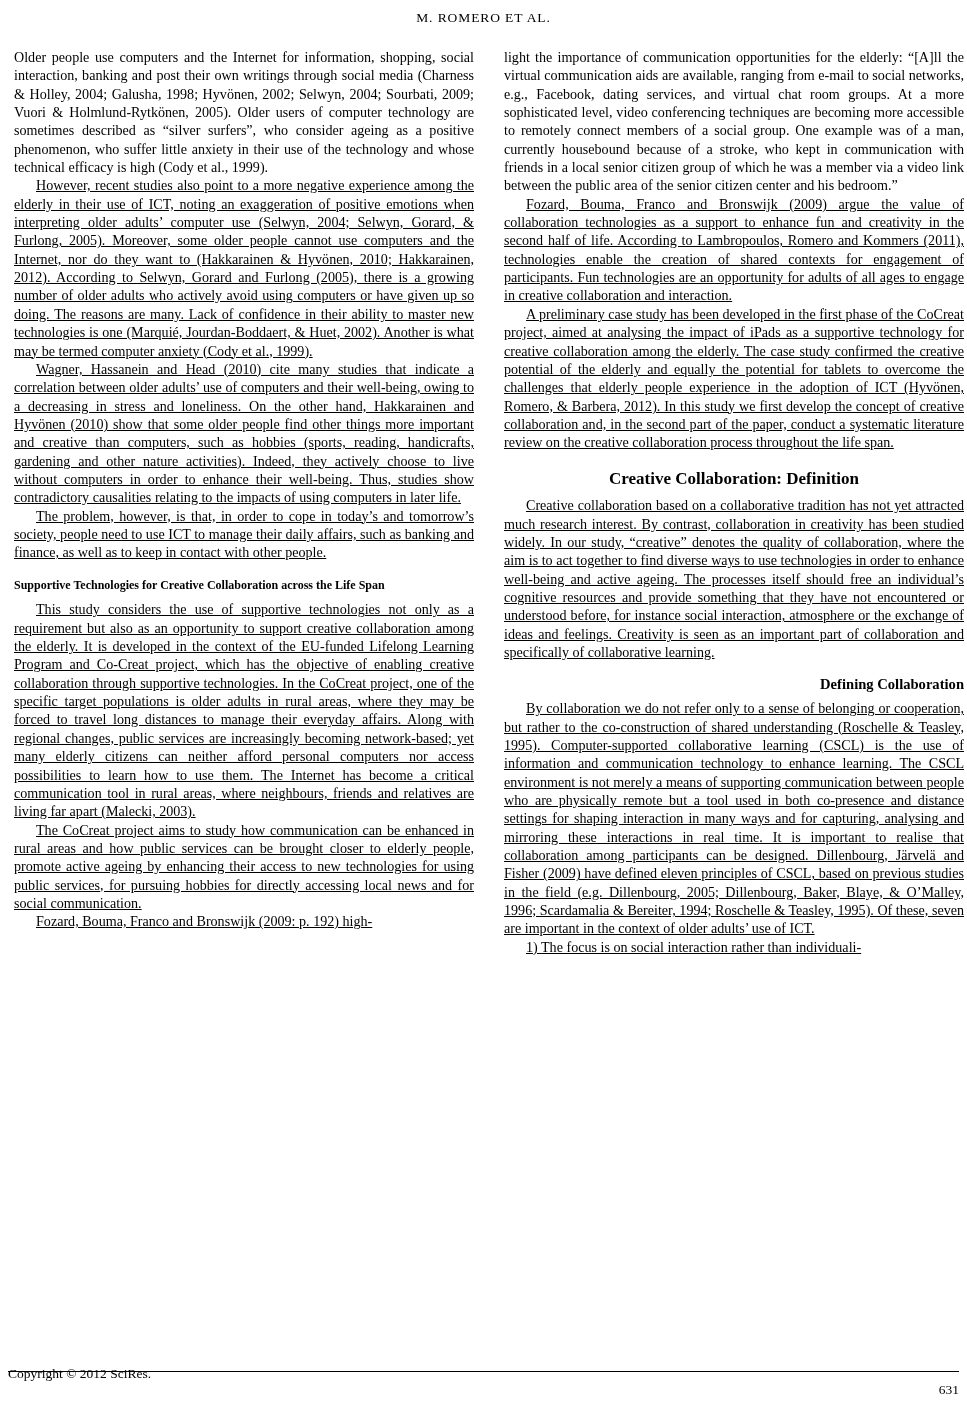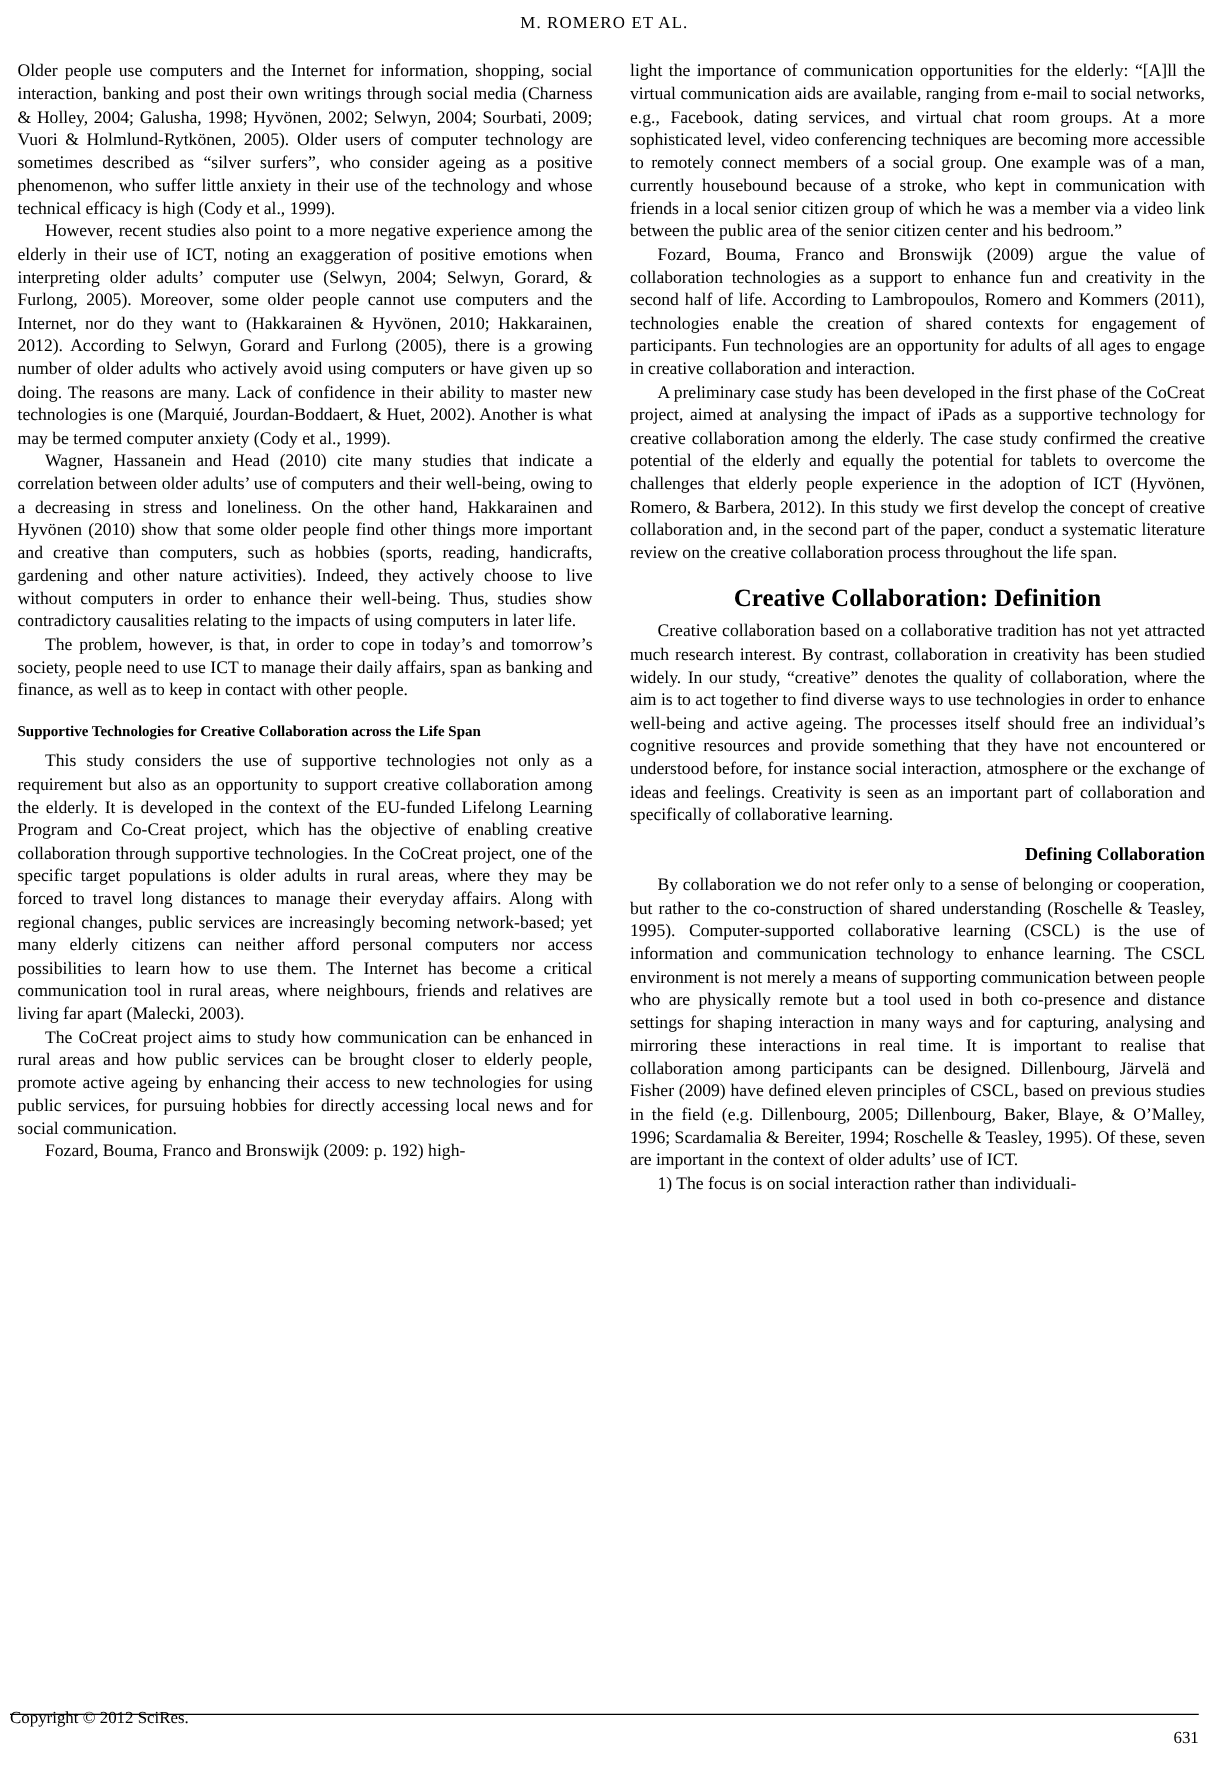--- a/index.html
+++ b/index.html
@@ -47,32 +47,33 @@
     line-height: 18.35px;
     text-align: justify;
     text-justify: inter-word;
     hyphens: manual;
   }
   .col p {
     margin: 0;
   }
   .col p.indent {
     text-indent: 22px;
+    text-decoration: underline;
   }
   h2.section {
     font-family: "Liberation Serif", serif;
     font-weight: bold;
     font-size: 12px;
     line-height: 18.8px;
     margin: 14px 0 6px 0;
     text-align: left;
   }
   h2.center {
     text-align: center;
-    font-size: 20px;
+    font-size: 17px;
     margin: 18px 0 8px 0;
   }
   h3.subsection {
     font-family: "Liberation Serif", serif;
     font-weight: bold;
     font-size: 14.6px;
     line-height: 18.8px;
     margin: 14px 0 5px 0;
     text-align: right;
   }
@@ -103,21 +104,21 @@
 <div class="page">
 
   <div class="running-head">M. ROMERO   ET   AL.</div>
 
   <div class="columns">
 
     <div class="col">
       <p>Older people use computers and the Internet for information, shopping, social interaction, banking and post their own writings through social media (Charness &amp; Holley, 2004; Galusha, 1998; Hyvönen, 2002; Selwyn, 2004; Sourbati, 2009; Vuori &amp; Holmlund-Rytkönen, 2005). Older users of computer technology are sometimes described as “silver surfers”, who consider ageing as a positive phenomenon, who suffer little anxiety in their use of the technology and whose technical efficacy is high (Cody et al., 1999).</p>
       <p class="indent">However, recent studies also point to a more negative experience among the elderly in their use of ICT, noting an exaggeration of positive emotions when interpreting older adults’ computer use (Selwyn, 2004; Selwyn, Gorard, &amp; Furlong, 2005). Moreover, some older people cannot use computers and the Internet, nor do they want to (Hakkarainen &amp; Hyvönen, 2010; Hakkarainen, 2012). According to Selwyn, Gorard and Furlong (2005), there is a growing number of older adults who actively avoid using computers or have given up so doing. The reasons are many. Lack of confidence in their ability to master new technologies is one (Marquié, Jourdan-Boddaert, &amp; Huet, 2002). Another is what may be termed computer anxiety (Cody et al., 1999).</p>
       <p class="indent">Wagner, Hassanein and Head (2010) cite many studies that indicate a correlation between older adults’ use of computers and their well-being, owing to a decreasing in stress and loneliness. On the other hand, Hakkarainen and Hyvönen (2010) show that some older people find other things more important and creative than computers, such as hobbies (sports, reading, handicrafts, gardening and other nature activities). Indeed, they actively choose to live without computers in order to enhance their well-being. Thus, studies show contradictory causalities relating to the impacts of using computers in later life.</p>
-      <p class="indent">The problem, however, is that, in order to cope in today’s and tomorrow’s society, people need to use ICT to manage their daily affairs, span as banking and finance, as well as to keep in contact with other people.</p>
+      <p class="indent">The problem, however, is that, in order to cope in today’s and tomorrow’s society, people need to use ICT to manage their daily affairs, such as banking and finance, as well as to keep in contact with other people.</p>
 
       <h2 class="section">Supportive Technologies for Creative Collaboration across the Life Span</h2>
 
       <p class="indent">This study considers the use of supportive technologies not only as a requirement but also as an opportunity to support creative collaboration among the elderly. It is developed in the context of the EU-funded Lifelong Learning Program and Co-Creat project, which has the objective of enabling creative collaboration through supportive technologies. In the CoCreat project, one of the specific target populations is older adults in rural areas, where they may be forced to travel long distances to manage their everyday affairs. Along with regional changes, public services are increasingly becoming network-based; yet many elderly citizens can neither afford personal computers nor access possibilities to learn how to use them. The Internet has become a critical communication tool in rural areas, where neighbours, friends and relatives are living far apart (Malecki, 2003).</p>
       <p class="indent">The CoCreat project aims to study how communication can be enhanced in rural areas and how public services can be brought closer to elderly people, promote active ageing by enhancing their access to new technologies for using public services, for pursuing hobbies for directly accessing local news and for social communication.</p>
       <p class="indent">Fozard, Bouma, Franco and Bronswijk (2009: p. 192) high-</p>
     </div>
 
     <div class="col">
       <p>light the importance of communication opportunities for the elderly: “[A]ll the virtual communication aids are available, ranging from e-mail to social networks, e.g., Facebook, dating services, and virtual chat room groups. At a more sophisticated level, video conferencing techniques are becoming more accessible to remotely connect members of a social group. One example was of a man, currently housebound because of a stroke, who kept in communication with friends in a local senior citizen group of which he was a member via a video link between the public area of the senior citizen center and his bedroom.”</p>

